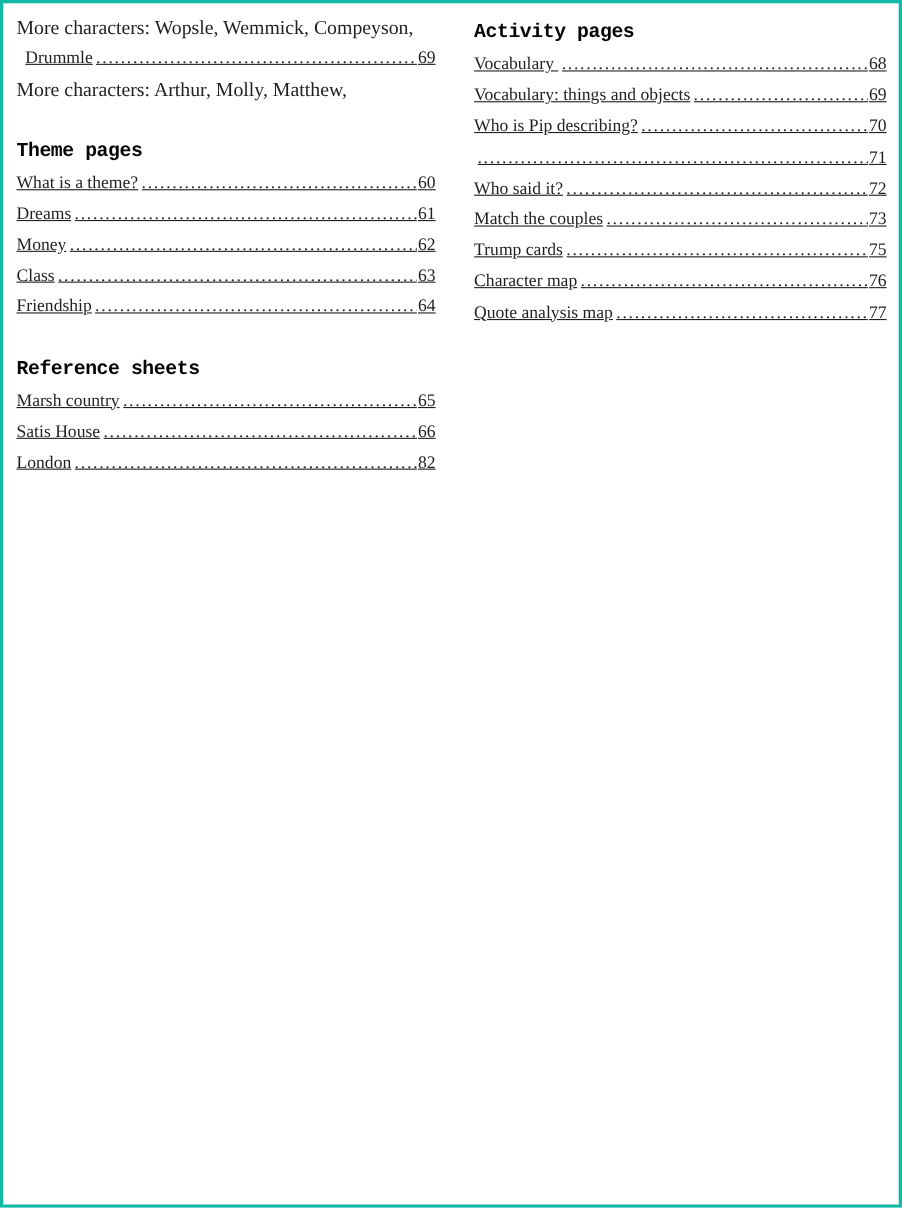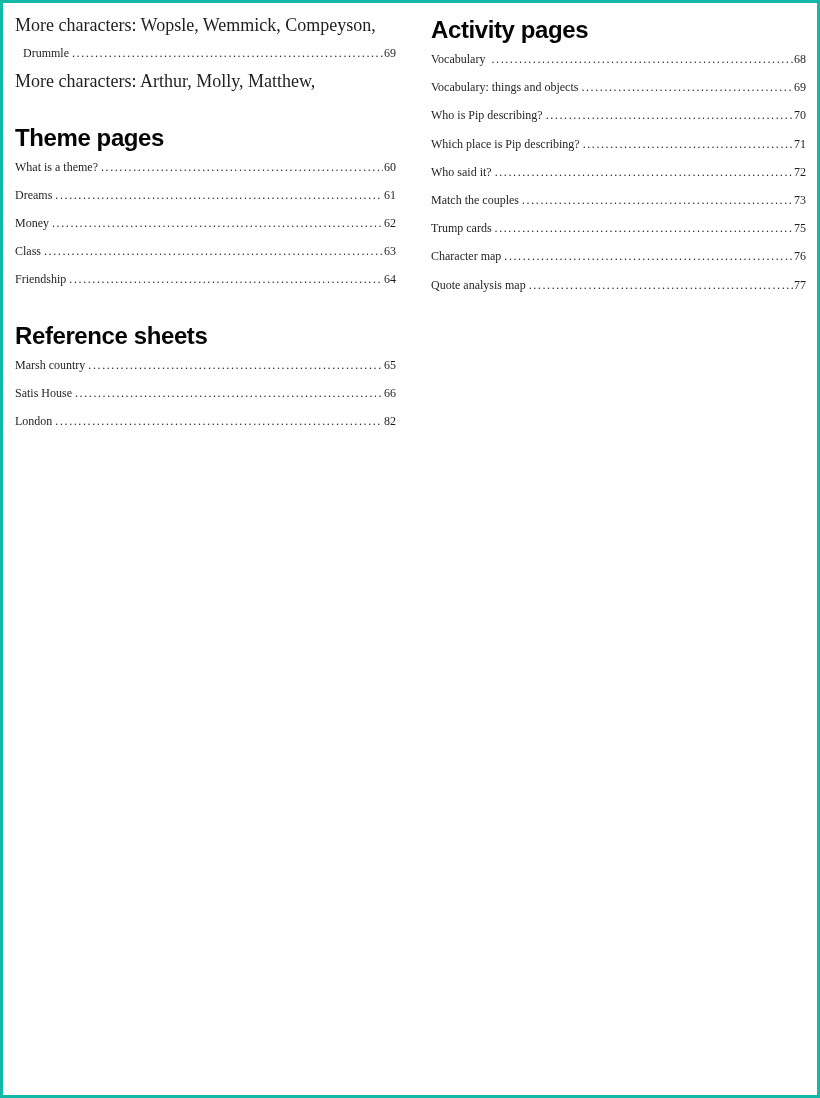--- a/index.html
+++ b/index.html
@@ -17,38 +17,39 @@
     padding: 8px 11px 0 12px;
     display: flex;
     gap: 35px;
     color: #1f1f1f;
     overflow: hidden;
   }
   .col { flex: 1; min-width: 0; }
   .col.left { flex: none; width: 381px; }
 
   .heading {
-    font-family: Liberation Sans, sans-serif;
+    font-family: Liberation Mono, monospace;
     font-weight: 700;
-    font-size: 24px;
+    font-size: 18px;
     line-height: 30px;
     letter-spacing: -0.4px;
     color: #050505;
     margin-top: 27px;
     white-space: nowrap;
   }
   .toc-section:first-child > .heading { margin-top: 4px; }
 
   .toc-row {
     display: flex;
     align-items: baseline;
     height: 28.2px;
     line-height: 28.2px;
-    font-size: 12px;
+    font-size: 16px;
     white-space: nowrap;
+    text-decoration: underline;
   }
   .toc-row.indent { padding-left: 8px; }
   .toc-line1 {
     height: 28.2px;
     line-height: 28.2px;
     font-size: 18px;
     white-space: nowrap;
     overflow: hidden;
   }
   .label { flex: none; }
@@ -143,21 +144,20 @@
           <span class="label">Vocabulary: things and objects</span>
           <span class="leader"></span>
           <span class="page-num">69</span>
         </div>
         <div class="toc-row">
           <span class="label">Who is Pip describing?</span>
           <span class="leader"></span>
           <span class="page-num">70</span>
         </div>
         <div class="toc-row">
-          <span class="label">Which place is Pip describing?</span>
           <span class="leader"></span>
           <span class="page-num">71</span>
         </div>
         <div class="toc-row">
           <span class="label">Who said it?</span>
           <span class="leader"></span>
           <span class="page-num">72</span>
         </div>
         <div class="toc-row">
           <span class="label">Match the couples</span>

